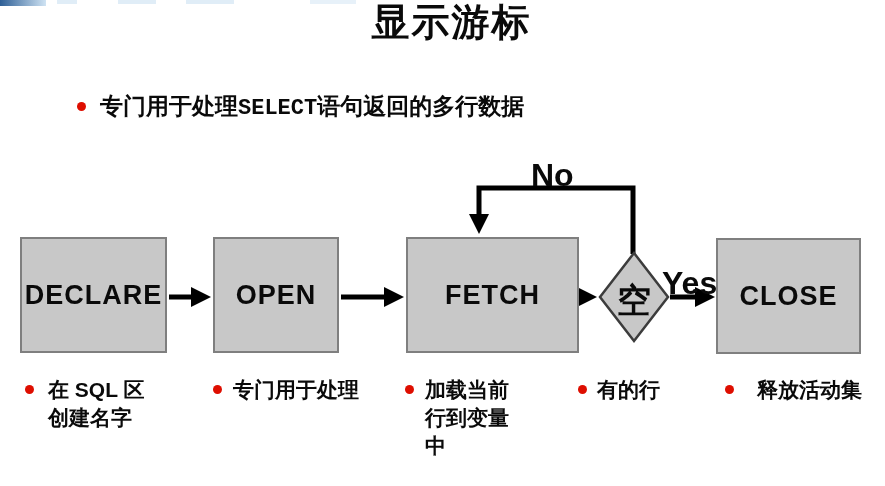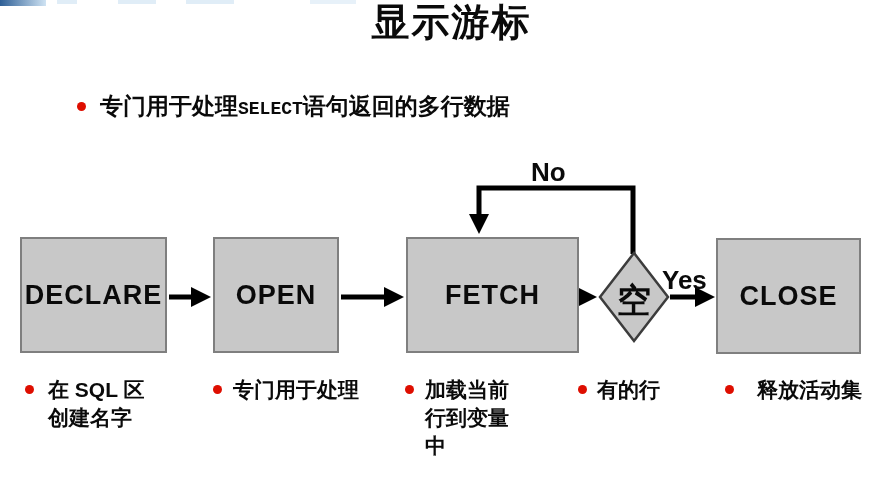--- a/index.html
+++ b/index.html
@@ -18,21 +18,21 @@
   .artifact.f5 { left:310px; width:46px; height:4px; background:var(--artifact_light); opacity:.5; }
 
   .title {
     position:absolute; top:-3px; left:0; width:100%; text-align:center;
     font-size:38px; font-weight:bold; letter-spacing:2px; color:#0a0a0a;
     text-indent:18px;
   }
 
   .intro { position:absolute; top:91px; left:100px;
     font-family:"Liberation Serif", serif; font-weight:bold; font-size:23px; color:#0a0a0a; }
-  .intro .code { font-family:"Liberation Mono", monospace; font-size:18px; letter-spacing:0; }
+  .intro .code { font-family:"Liberation Mono", monospace; font-size:22px; letter-spacing:0; }
 
   .dot { position:absolute; width:9px; height:9px; border-radius:50%;
     background:var(--bullet_red); }
 
   .flow-box {
     position:absolute; box-sizing:border-box;
     background:var(--box_fill); border:2px solid var(--box_border);
     display:flex; align-items:center; justify-content:center;
   }
   .flow-box .lbl { font-size:27px; font-weight:bold; letter-spacing:1px; color:#0a0a0a; }
@@ -42,21 +42,21 @@
   .box-close   { left:716px; top:238px; width:145px; height:116px; }
 
   .connectors { position:absolute; left:0; top:0; width:885px; height:486px; pointer-events:none; }
   .connectors .shaft { stroke:var(--arrow_black); stroke-width:5; fill:none; }
   .connectors .head  { fill:var(--arrow_black); }
   .connectors .diamond-shape { fill:var(--box_fill); stroke:var(--diamond_border); stroke-width:2.5; }
 
   .diamond-label { position:absolute; left:612px; top:278px; width:44px; text-align:center;
     font-size:34px; font-weight:bold; color:#0a0a0a; }
 
-  .branch { position:absolute; font-size:26px; font-weight:bold; color:#0a0a0a; }
+  .branch { position:absolute; font-size:32px; font-weight:bold; color:#0a0a0a; }
   .branch-no  { left:531px; top:157px; }
   .branch-yes { left:662px; top:265px; }
 
   .note { position:absolute; top:376px; font-size:21px; font-weight:bold; line-height:28px; color:#0a0a0a; }
   .note-declare { left:48px;  }
   .note-open    { left:233px; }
   .note-fetch   { left:425px; }
   .note-empty   { left:597px; }
   .note-close   { left:757px;text-align:right; }
 </style>

